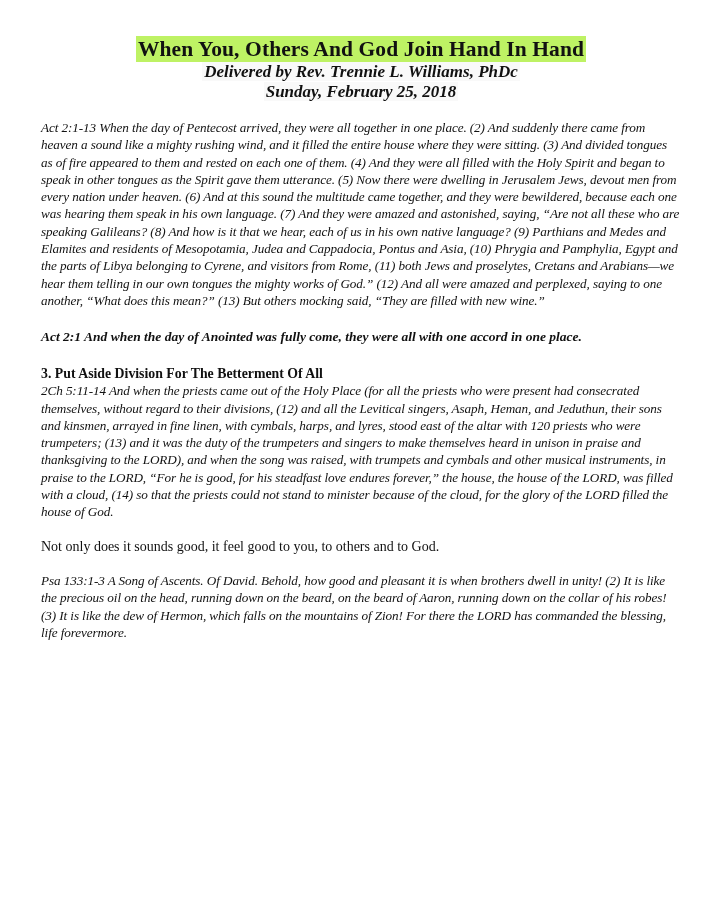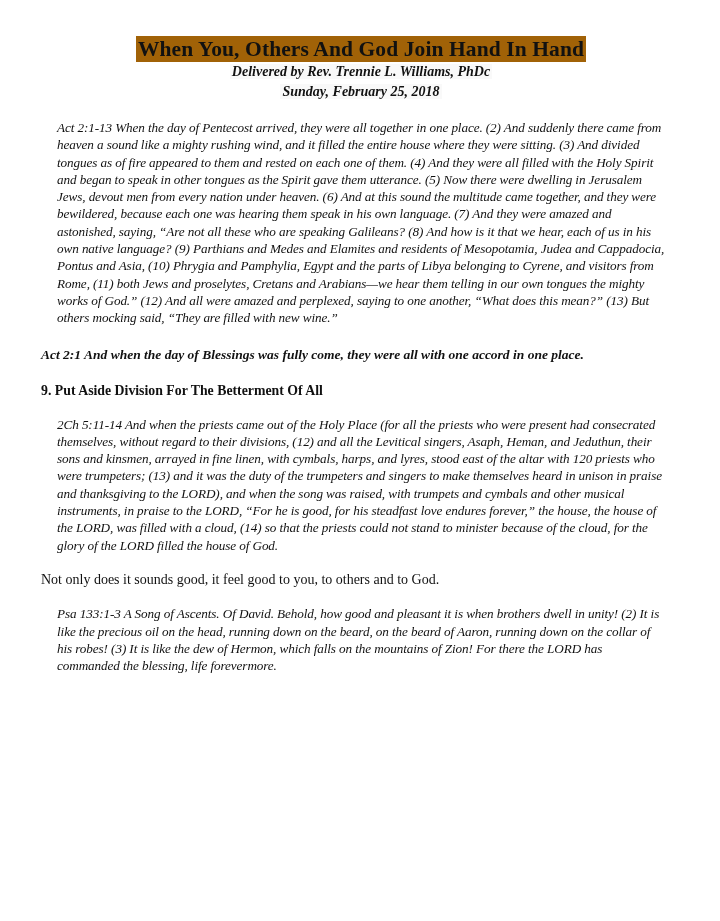--- a/index.html
+++ b/index.html
@@ -23,40 +23,40 @@
     }
     .header {
       text-align: center;
       margin-bottom: 17px;
     }
     .title {
       display: inline-block;
       font-weight: bold;
       font-size: 21.5px;
       line-height: 26px;
-      background: #a16207;
+      background: #bef264;
       padding: 0 2px;
       letter-spacing: 0.1px;
     }
     .subline {
       display: block;
       font-weight: bold;
       font-style: italic;
-      font-size: 14px;
+      font-size: 17px;
       line-height: 20px;
     }
     .subline span {
       background: #f9f9f9;
       padding: 0 2px;
     }
     .scripture {
       font-style: italic;
       font-size: 13.2px;
       line-height: 17.3px;
-      margin: 16px;
+      margin: 0;
       text-align: left;
       letter-spacing: -0.1px;
     }
     .key-verse {
       font-style: italic;
       font-weight: bold;
       font-size: 13.5px;
       line-height: 17.5px;
       margin: 19px 0 19px 0;
     }
@@ -81,24 +81,24 @@
 <div class="page">
 
   <div class="header">
     <div class="title">When You, Others And God Join Hand In Hand</div>
     <div class="subline"><span>Delivered by Rev. Trennie L. Williams, PhDc</span></div>
     <div class="subline"><span>Sunday, February 25, 2018</span></div>
   </div>
 
   <p class="scripture">Act 2:1-13  When the day of Pentecost arrived, they were all together in one place.  (2)  And suddenly there came from heaven a sound like a mighty rushing wind, and it filled the entire house where they were sitting.  (3)  And divided tongues as of fire appeared to them and rested on each one of them.  (4)  And they were all filled with the Holy Spirit and began to speak in other tongues as the Spirit gave them utterance.  (5)  Now there were dwelling in Jerusalem Jews, devout men from every nation under heaven.  (6)  And at this sound the multitude came together, and they were bewildered, because each one was hearing them speak in his own language.  (7)  And they were amazed and astonished, saying, “Are not all these who are speaking Galileans?  (8)  And how is it that we hear, each of us in his own native language?  (9)  Parthians and Medes and Elamites and residents of Mesopotamia, Judea and Cappadocia, Pontus and Asia,  (10)  Phrygia and Pamphylia, Egypt and the parts of Libya belonging to Cyrene, and visitors from Rome,  (11)  both Jews and proselytes, Cretans and Arabians—we hear them telling in our own tongues the mighty works of God.”  (12)  And all were amazed and perplexed, saying to one another, “What does this mean?”  (13)  But others mocking said, “They are filled with new wine.”</p>
 
-  <p class="key-verse">Act 2:1  And when the day of Blessings was fully come, they were all with one accord in one place.</p>
+  <p class="key-verse">Act 2:1  And when the day of Anointed was fully come, they were all with one accord in one place.</p>
 
   <div class="section">
-    <p class="point-heading">9. Put Aside Division For The Betterment Of All</p>
+    <p class="point-heading">3. Put Aside Division For The Betterment Of All</p>
     <p class="scripture">2Ch 5:11-14  And when the priests came out of the Holy Place (for all the priests who were present had consecrated themselves, without regard to their divisions,  (12)  and all the Levitical singers, Asaph, Heman, and Jeduthun, their sons and kinsmen, arrayed in fine linen, with cymbals, harps, and lyres, stood east of the altar with 120 priests who were trumpeters;  (13)  and it was the duty of the trumpeters and singers to make themselves heard in unison in praise and thanksgiving to the LORD), and when the song was raised, with trumpets and cymbals and other musical instruments, in praise to the LORD, “For he is good, for his steadfast love endures forever,” the house, the house of the LORD, was filled with a cloud,  (14)  so that the priests could not stand to minister because of the cloud, for the glory of the LORD filled the house of God.</p>
     <p class="plain">Not only does it sounds good, it feel good to you, to others and to God.</p>
   </div>
 
   <div class="section">
     <p class="scripture">Psa 133:1-3  A Song of Ascents. Of David. Behold, how good and pleasant it is when brothers dwell in unity!  (2)  It is like the precious oil on the head, running down on the beard, on the beard of Aaron, running down on the collar of his robes!  (3)  It is like the dew of Hermon, which falls on the mountains of Zion! For there the LORD has commanded the blessing, life forevermore.</p>
   </div>
 
 </div>
 

